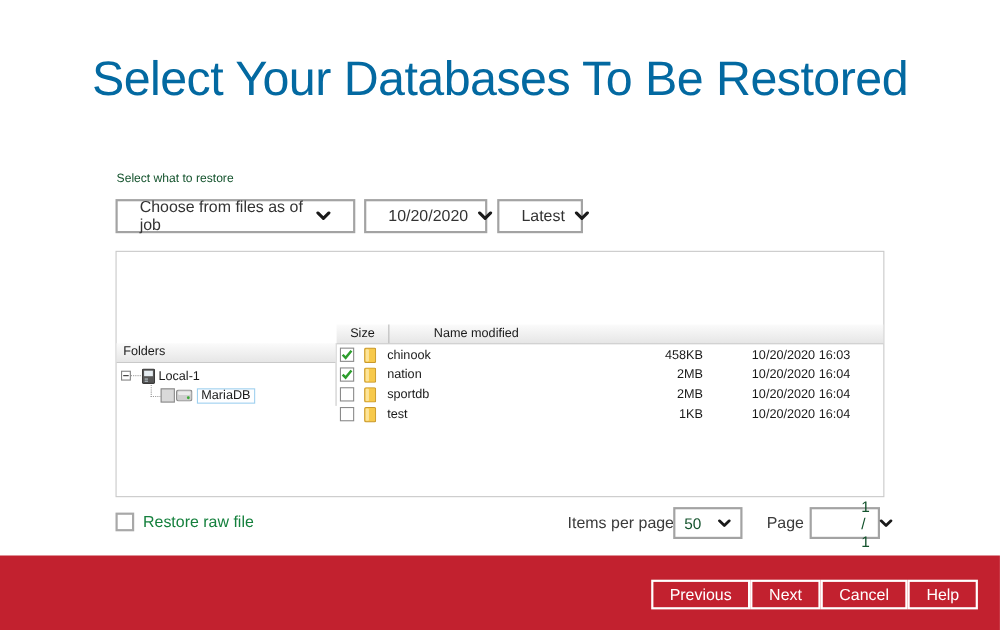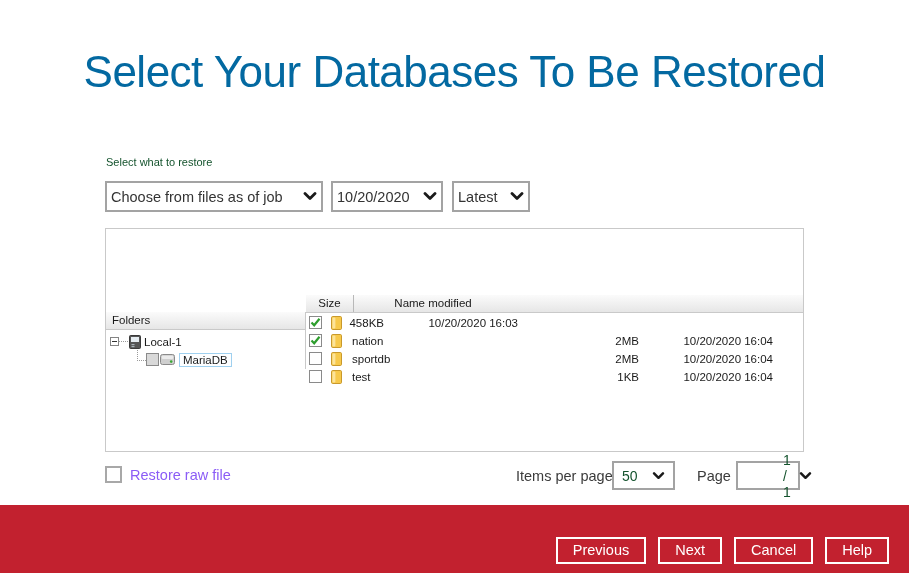--- a/index.html
+++ b/index.html
@@ -28,21 +28,21 @@
     position: absolute;
     left: 106px; top: 156px;
     font-size: 11px; color: #14532d;
   }
   .dropdown-row { position: absolute; left: 105px; top: 181px; display: flex; }
   .dropdown {
     height: 31px;
     border: 2px solid #a3a3a3;
     background: #fff;
     display: flex; align-items: center; justify-content: space-between;
-    padding: 0 4px;
+    padding: 0 20px;
     font-size: 14.5px; color: #333;
     cursor: pointer;
   }
   .dd-source { width: 218px; }
   .dd-date   { width: 112px; margin-left: 8px; }
   .dd-job    { width: 78px;  margin-left: 9px; }
   .chev { display: inline-flex; margin-left: 8px; flex: none; }
 
   
   .panel {
@@ -109,39 +109,39 @@
   .cell-name { flex: 1; margin-left: 10px; cursor: pointer; }
   .cell-size { width: 48px; flex: none; text-align: right; padding-right: 6px; }
   .cell-date { width: 158px; flex: none; text-align: right; padding-right: 30px; }
 
   
   .raw-group { position: absolute; left: 105px; top: 466px; display: flex; align-items: center; }
   .raw-cb {
     width: 17px; height: 17px;
     border: 2px solid #a8a8a8; background: #fff; cursor: pointer;
   }
-  .raw-label { margin-left: 8px; font-size: 14.5px; color: #8b5cf6; }
+  .raw-label { margin-left: 8px; font-size: 14.5px; color: #15803d; }
   .ipp-label  { position: absolute; left: 516px; top: 468px; font-size: 14.5px; color: #3b3b3b; }
   .page-label { position: absolute; left: 697px; top: 468px; font-size: 14.5px; color: #3b3b3b; }
   .mini-dd {
     position: absolute; top: 461px; height: 29px;
     border: 2px solid #a3a3a3; background: #fff;
     display: flex; align-items: center; justify-content: space-between;
     padding: 0 8px; font-size: 14px; color: #14532d; cursor: pointer;
   }
   .ipp-dd  { left: 612px; width: 63px; }
   .page-dd { left: 736px; width: 64px; padding-left: 45px; }
 
   
   .action-bar {
     position: absolute; left: 0; top: 505px;
     width: 909px; height: 68px;
     background: #C2212F;
-    display: flex; justify-content: flex-end; align-items: center;
-    padding: 22px 20px 0 0; gap: 12px;
+    display: flex; justify-content: flex-end; align-items: flex-start;
+    padding: 22px 20px 0 0; gap: 0;
   }
   .bar-btn {
     height: 27px;
     background: transparent;
     border: 2px solid #ffffff;
     color: #ffffff;
     font-family: "Liberation Sans", sans-serif;
     font-size: 14.5px;
     padding: 0 15px;
     cursor: pointer;
@@ -226,20 +226,21 @@
             <svg width="11" height="11" viewBox="0 0 11 11">
               <path d="M1.5 5.5 L4.2 8.3 L9.5 1.8" fill="none" stroke="#2E9E2E" stroke-width="2.2"></path>
             </svg>
           </span>
           <span class="folder-ico">
             <svg width="11" height="14" viewBox="0 0 11 14">
               <rect x="0.5" y="0.5" width="10" height="13" rx="1.2" fill="#F7C94B" stroke="#C9992B"></rect>
               <rect x="1.4" y="1.4" width="3" height="11.2" rx="1" fill="#FCE49A"></rect>
             </svg>
           </span>
+          <span class="cell-name">chinook</span>
           <span class="cell-size">458KB</span>
           <span class="cell-date">10/20/2020 16:03</span>
         </div>
         <div class="file-row">
           <span class="cb">
             <svg width="11" height="11" viewBox="0 0 11 11">
               <path d="M1.5 5.5 L4.2 8.3 L9.5 1.8" fill="none" stroke="#2E9E2E" stroke-width="2.2"></path>
             </svg>
           </span>
           <span class="folder-ico">

